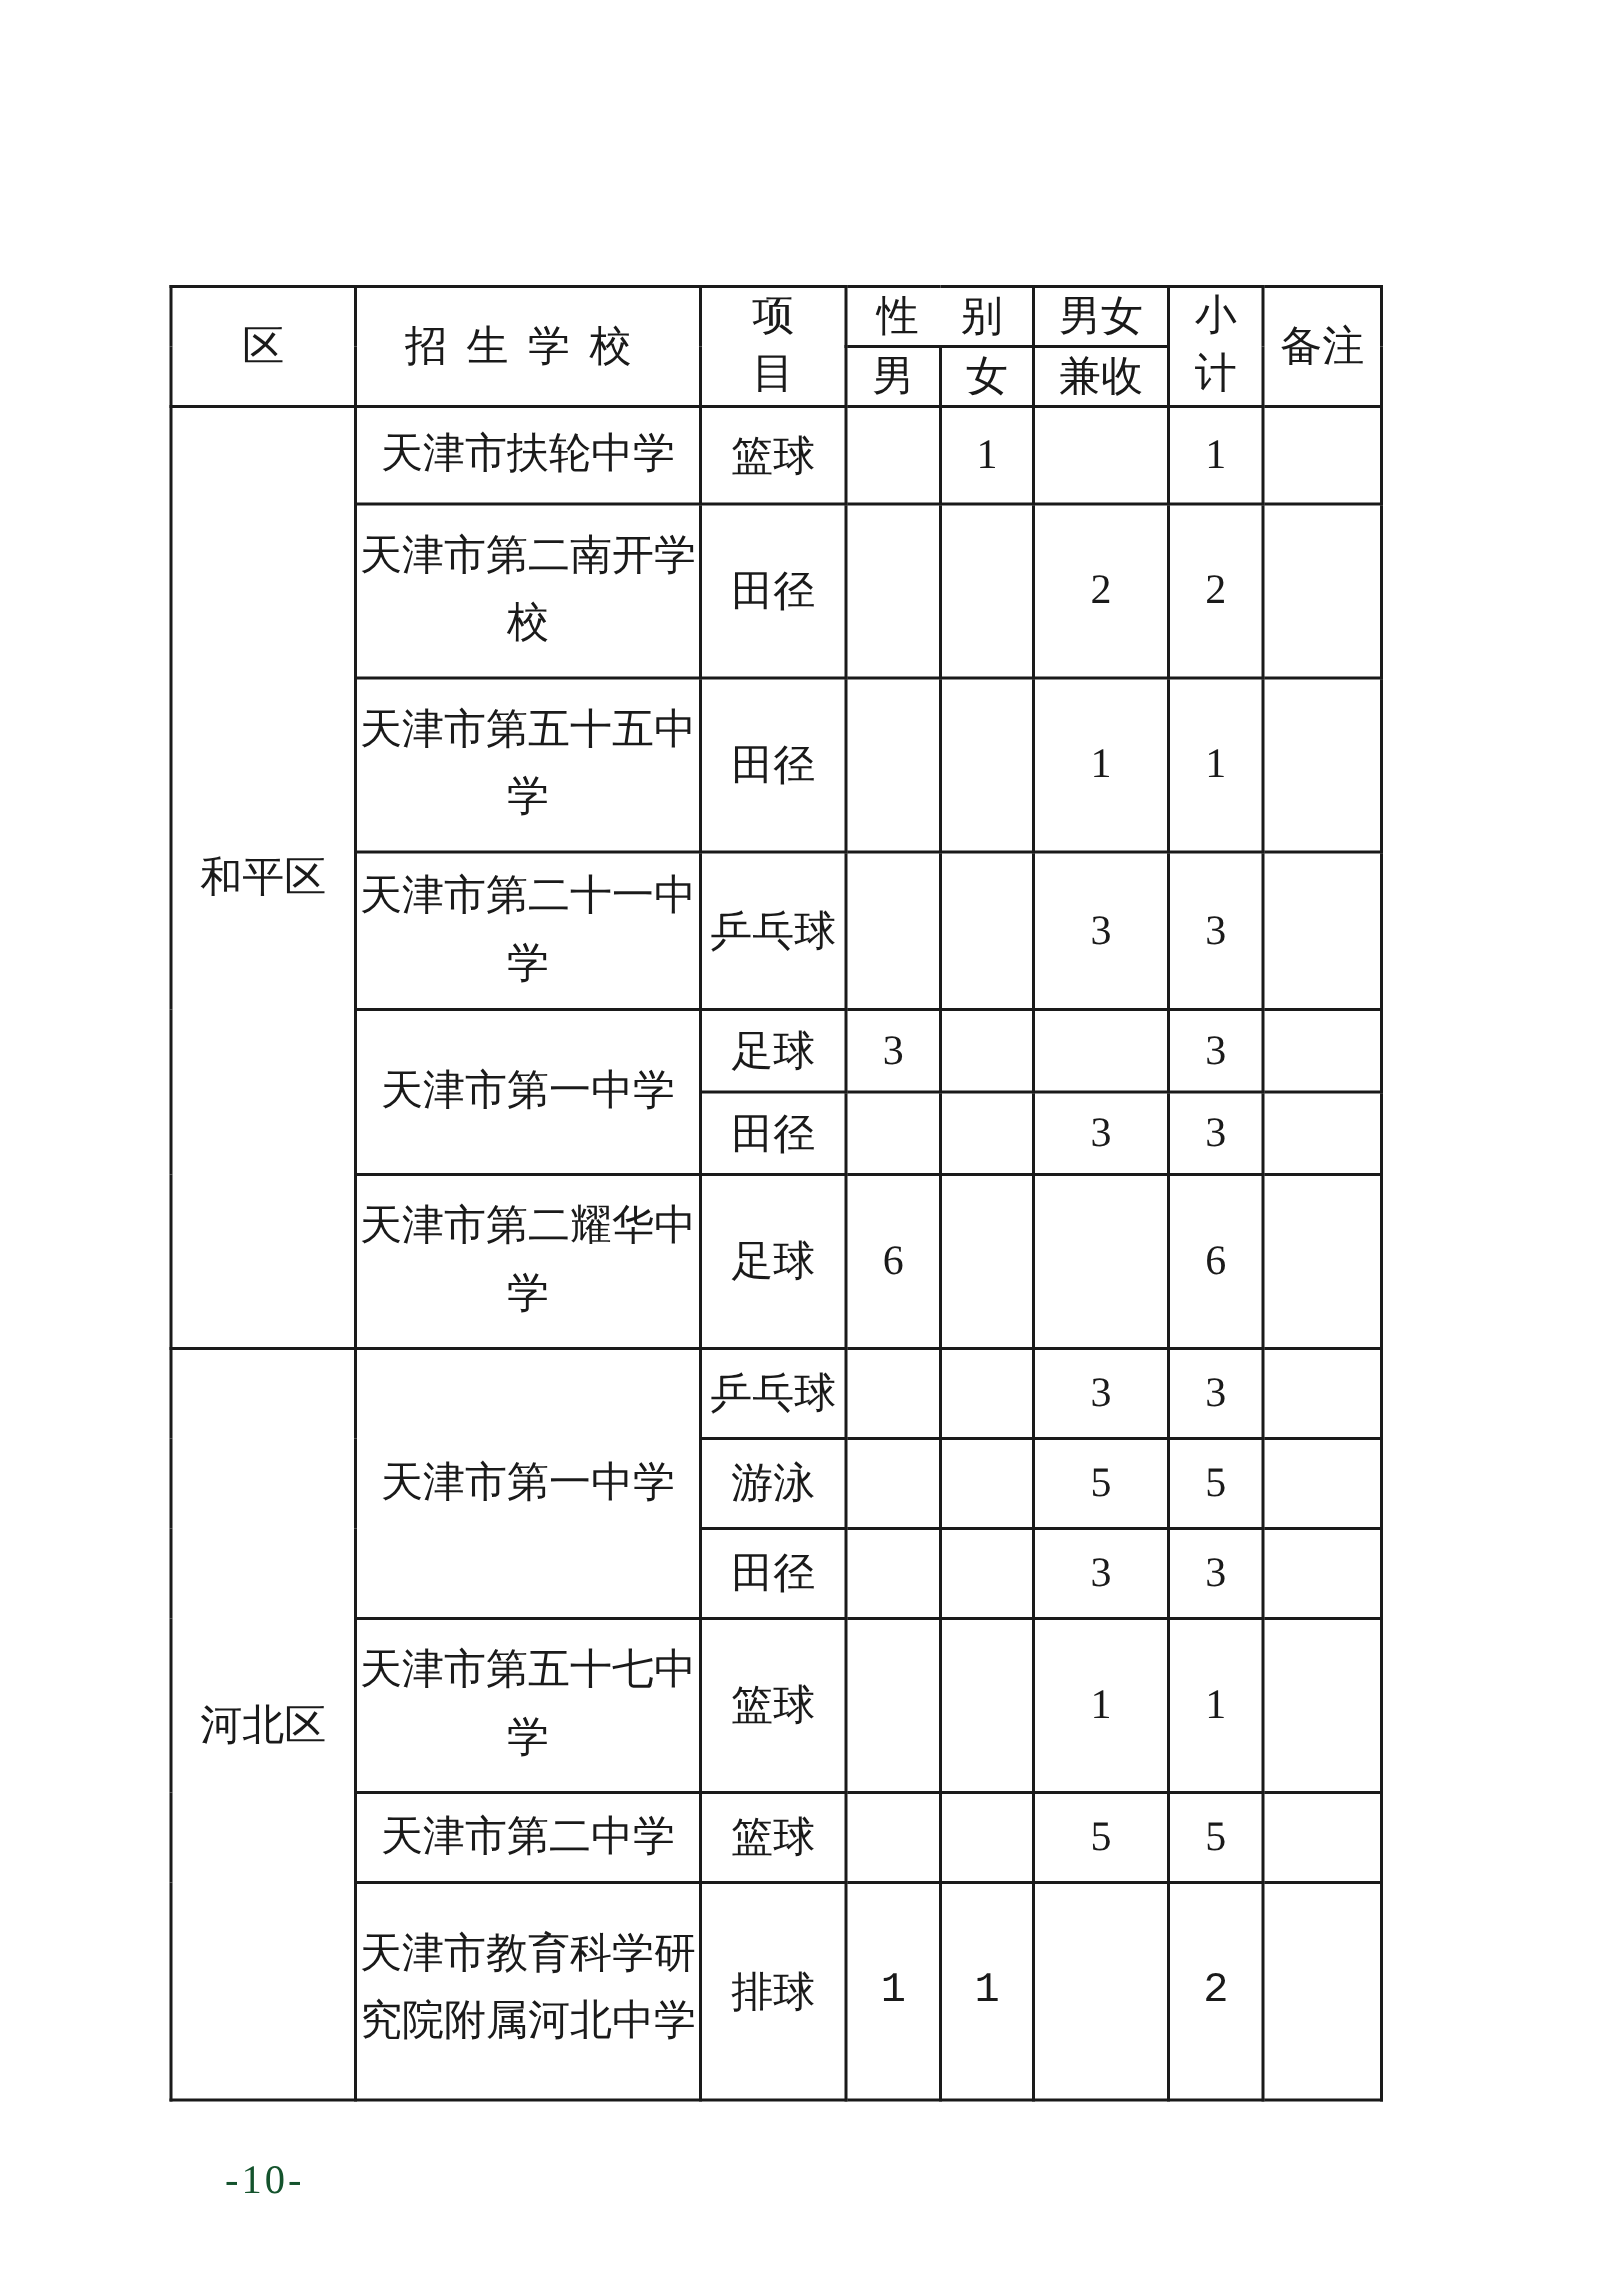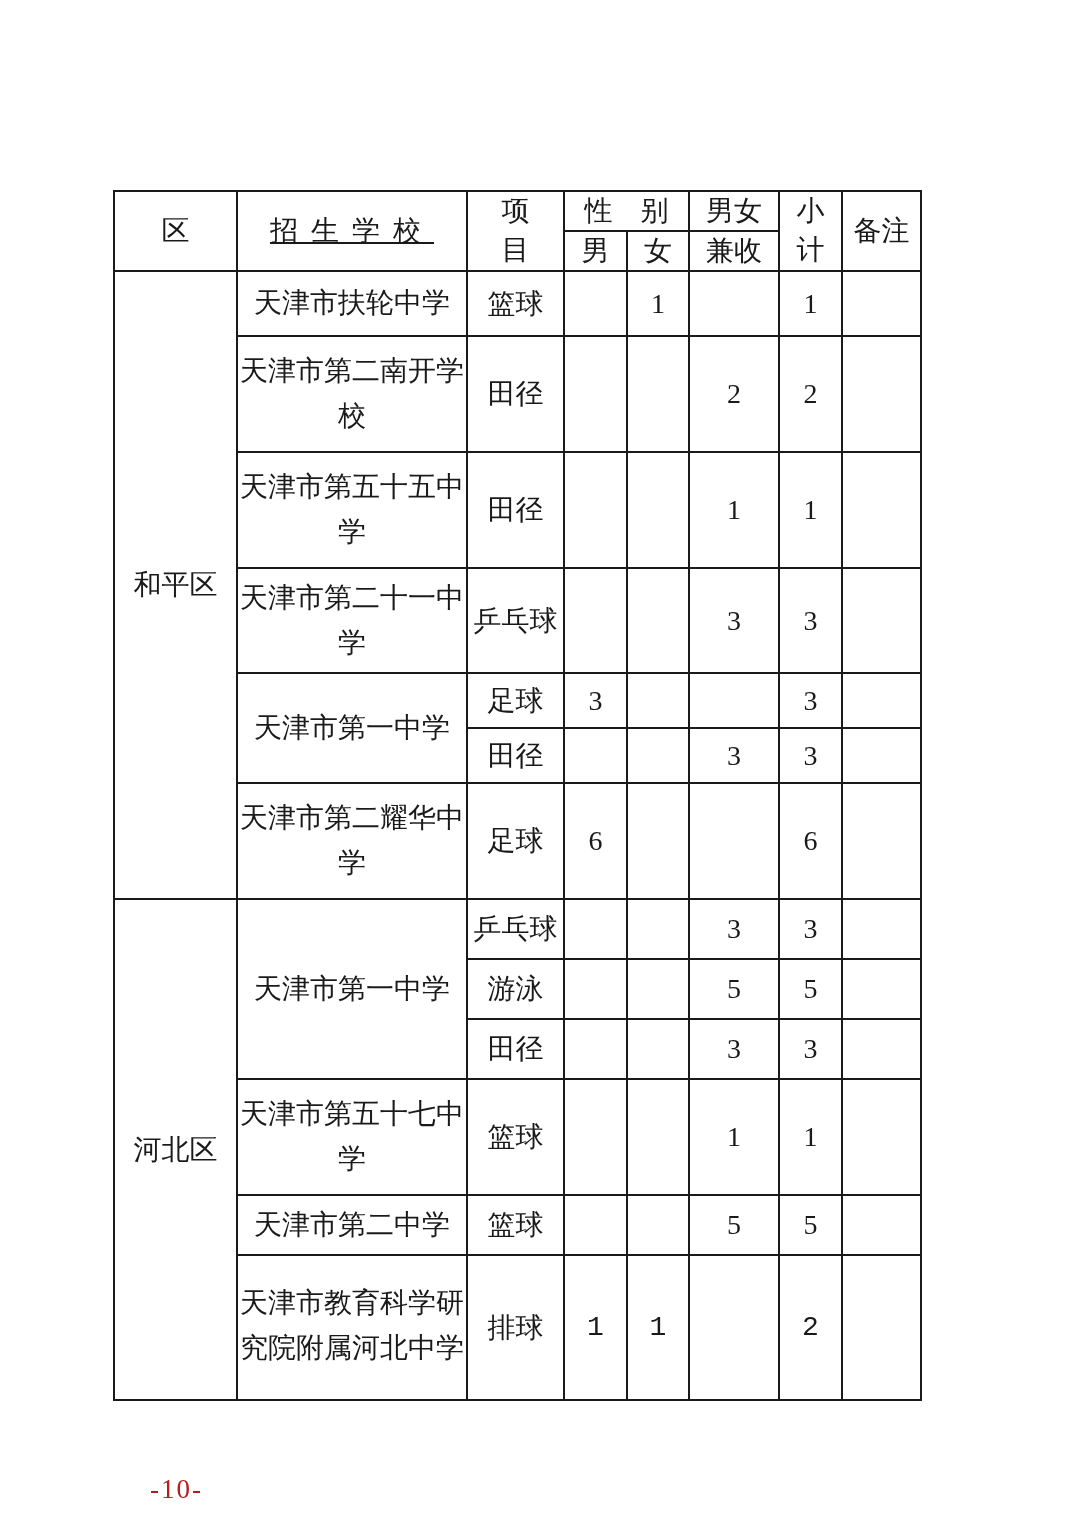--- a/index.html
+++ b/index.html
@@ -29,29 +29,29 @@
     padding:0;
     overflow:hidden;
   }
   td.school {
     text-align:left;
     padding:8px 8px 8px 13px;
     line-height:1.6;
   }
   td.num { font-size:30px; }
   td.pre { white-space:pre-line; line-height:1.38; }
-  td.head-school { letter-spacing:13px; padding-left:13px;text-decoration:underline; }
+  td.head-school { letter-spacing:13px; padding-left:13px; }
   
   tr.h37 { height:37px; }  tr.h38 { height:38px; }
   tr.h65 { height:65px; }  tr.h95 { height:116px; }
   tr.h105 { height:105px;border-radius:21px; } tr.h55 { height:55px; }
   tr.h60 { height:60px; }  tr.h145 { height:145px;font-family:Liberation Mono, monospace; }
   .page-number {
     position:absolute; left:150px; top:1438px;
-    font-size:27px; letter-spacing:2px; color:#b91c1c;margin-top:36px;
+    font-size:27px; letter-spacing:2px; color:#14532d;
   }
 </style>
 </head>
 <body>
 
 <div class="page">
 
   <table class="rec">
     <colgroup>
       <col style="width:123px">

